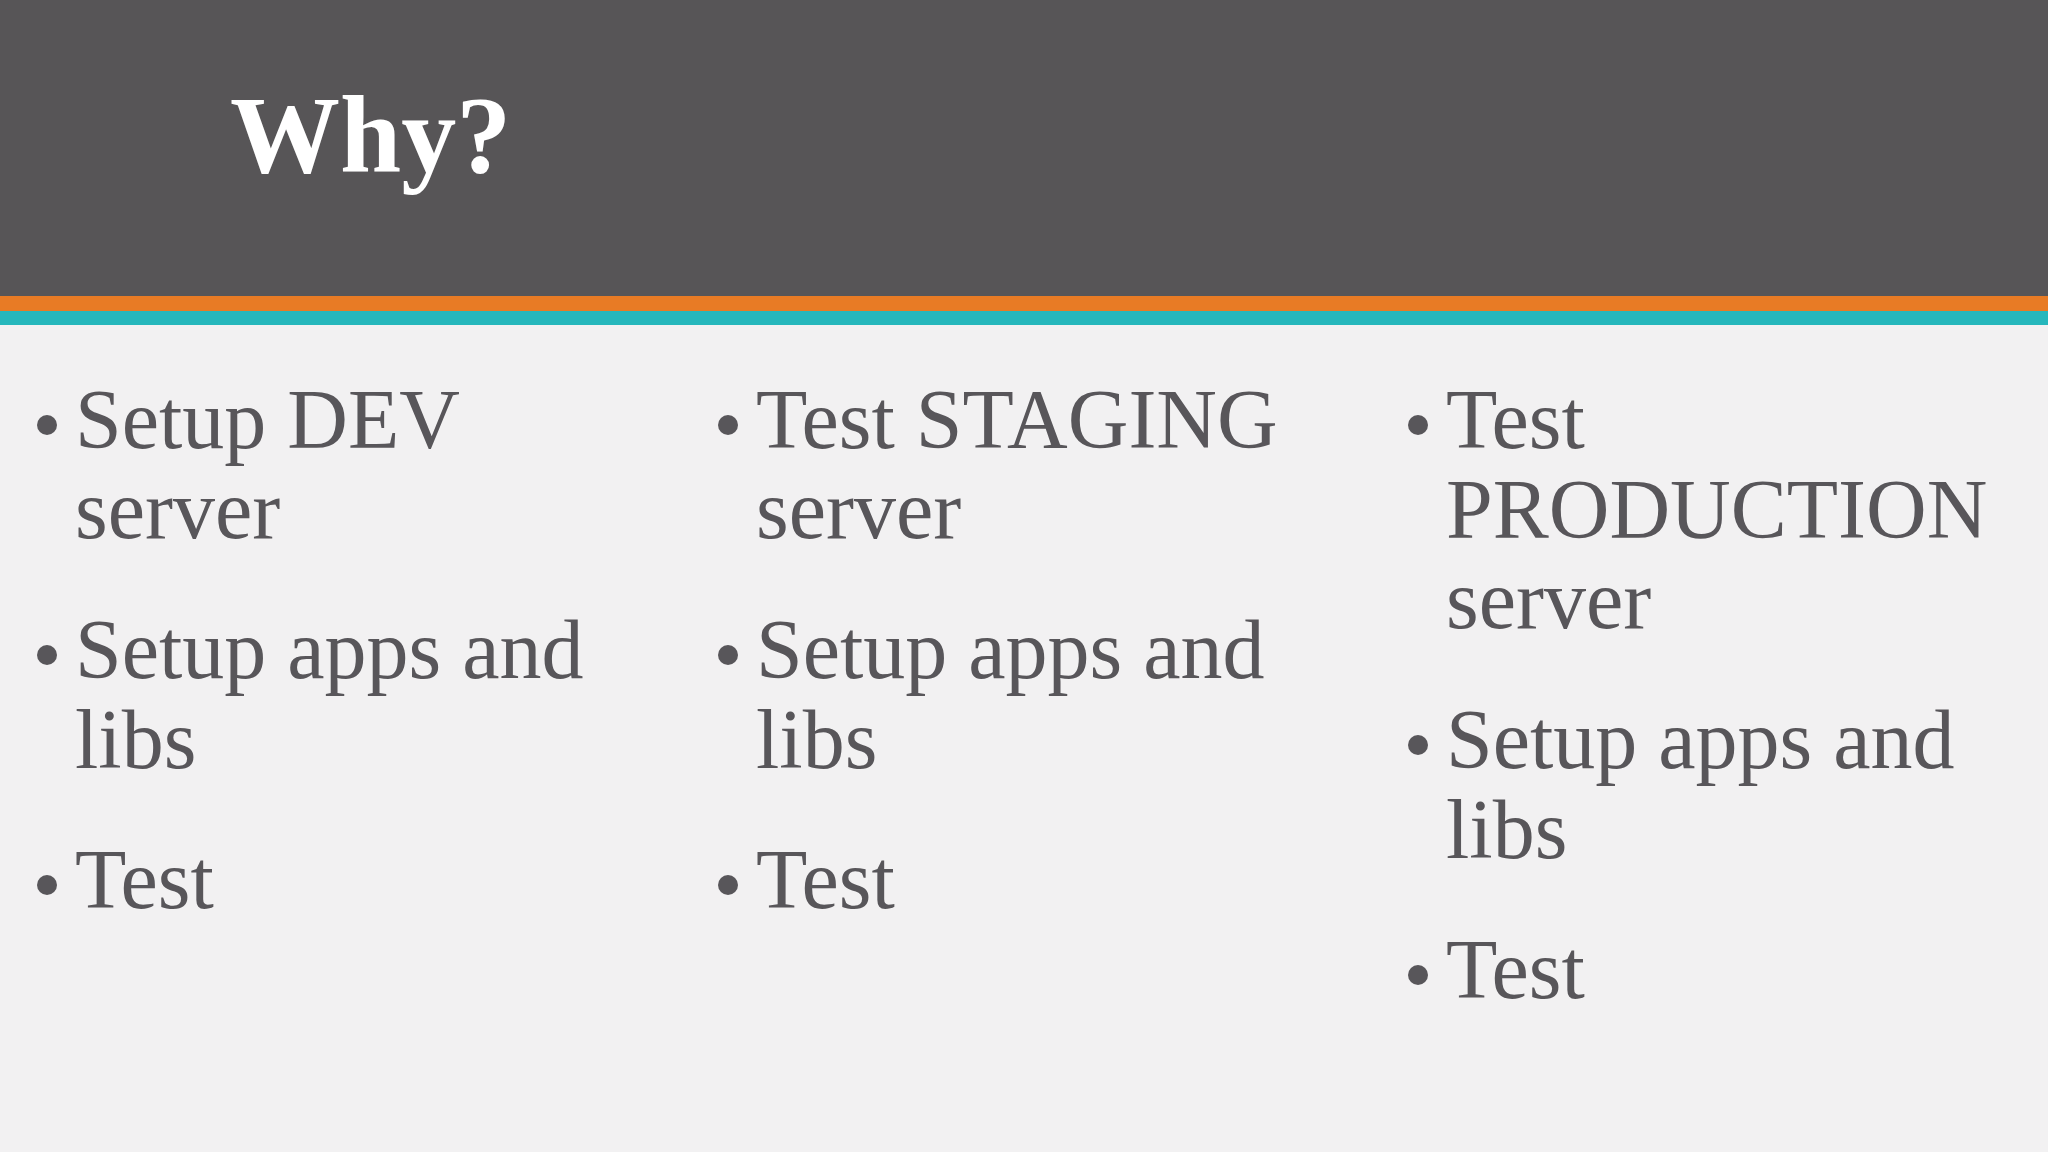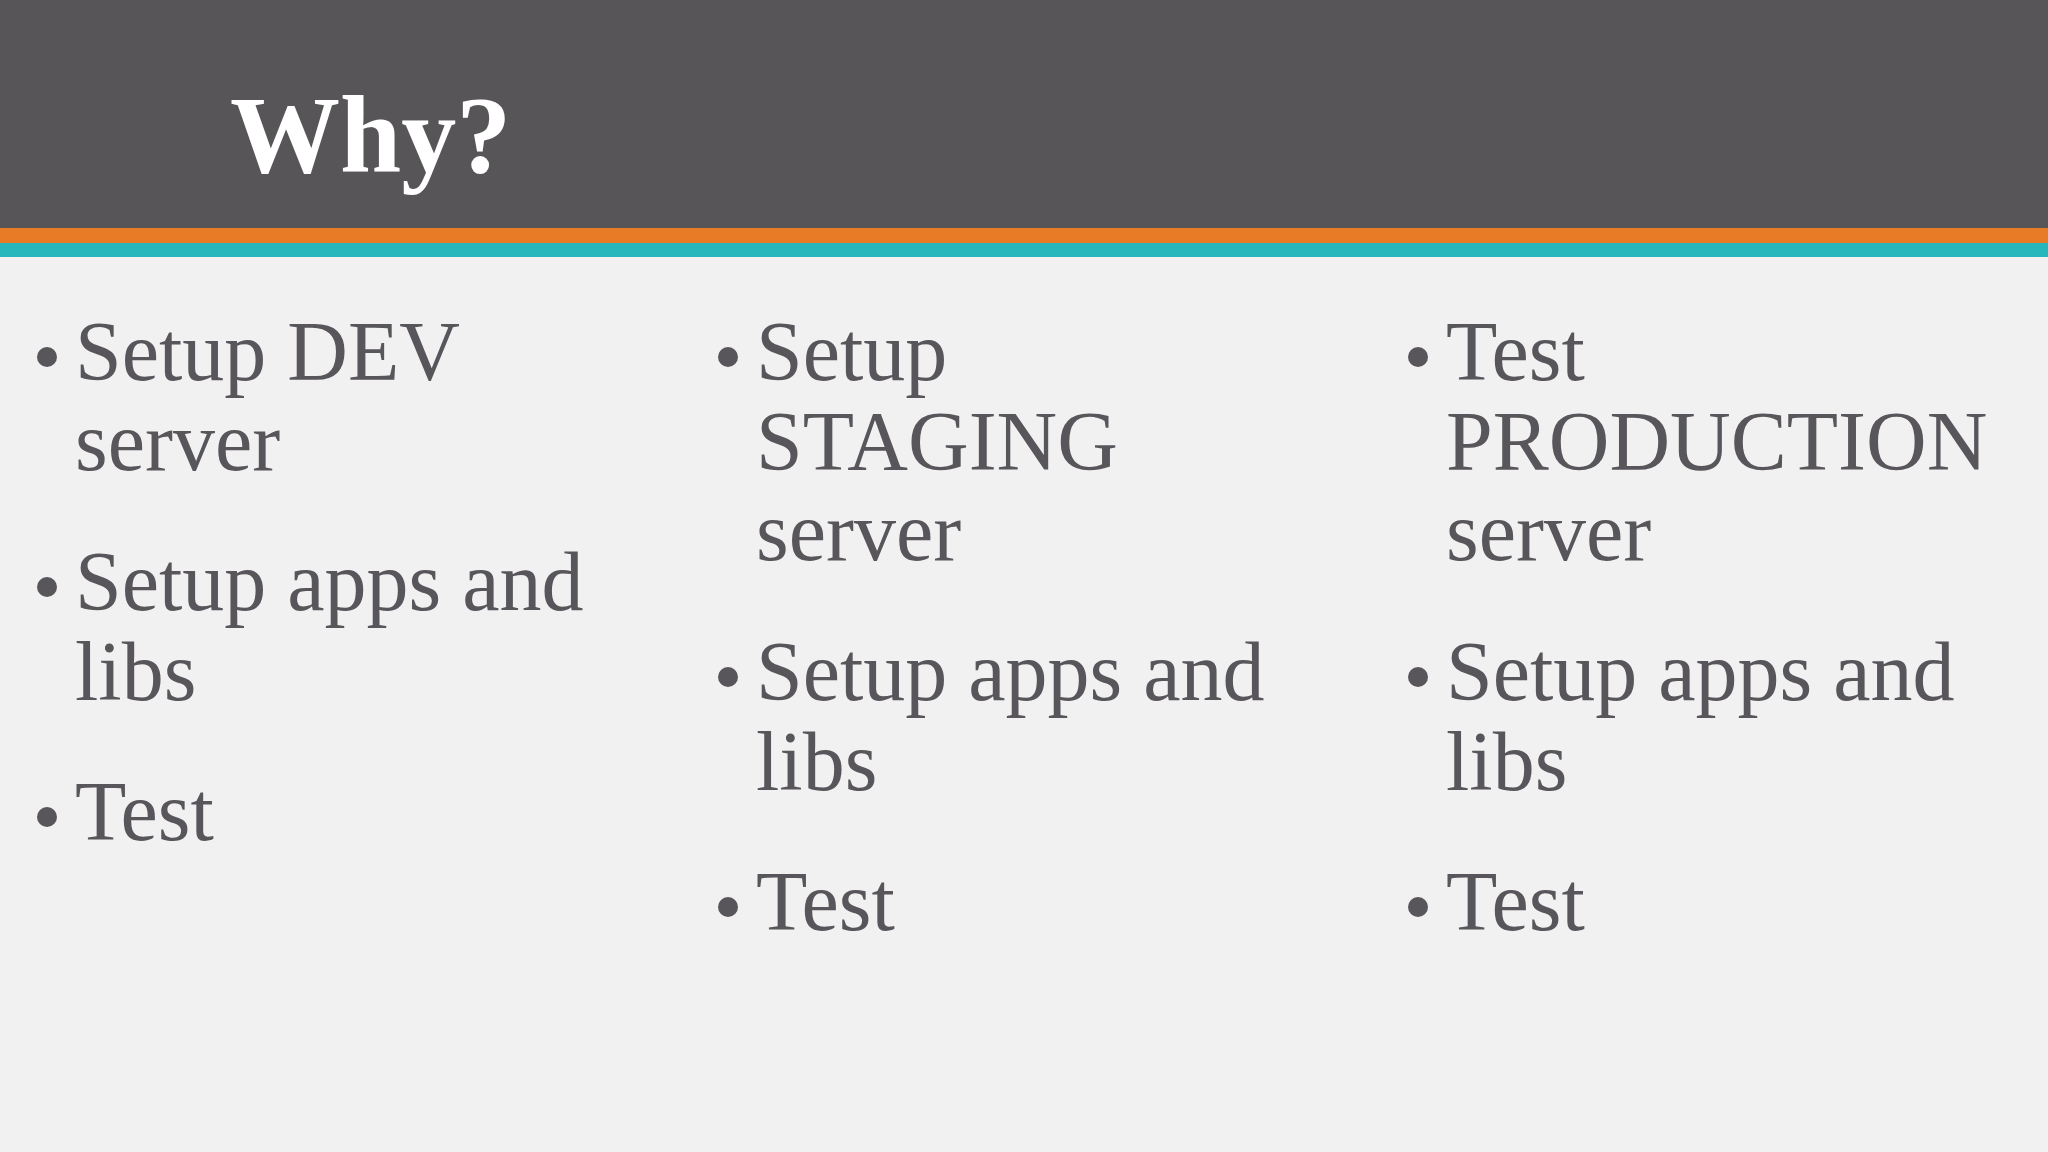--- a/index.html
+++ b/index.html
@@ -9,21 +9,21 @@
   }
   .slide {
     position: relative;
     width: 2048px;
     height: 1152px;
     overflow: hidden;
     font-family: "Liberation Serif", "DejaVu Serif", serif;
     background: var(--body-bg, #F2F1F2);
   }
   .slide-header {
-    height: 228px;
+    height: 296px;
     background: var(--header-bg, #575557);
   }
   .slide-title {
     margin: 0;
     padding: 80px 0 0 230px;
     font-size: 110px;
     line-height: 110px;
     font-weight: bold;
     color: var(--title-text, #FFFFFF);
   }
@@ -76,21 +76,21 @@
   <div class="stripe stripe-orange"></div>
   <div class="stripe stripe-teal"></div>
 
   <main class="slide-body">
     <ul class="bullet-list">
         <li>Setup DEV server</li>
         <li>Setup apps and libs</li>
         <li>Test</li>
       </ul>
     <ul class="bullet-list">
-        <li>Setup STAGING server</li>
+        <li>Test STAGING server</li>
         <li>Setup apps and libs</li>
         <li>Test</li>
       </ul>
     <ul class="bullet-list">
         <li>Test PRODUCTION server</li>
         <li>Setup apps and libs</li>
         <li>Test</li>
       </ul>
   </main>
 </div>

